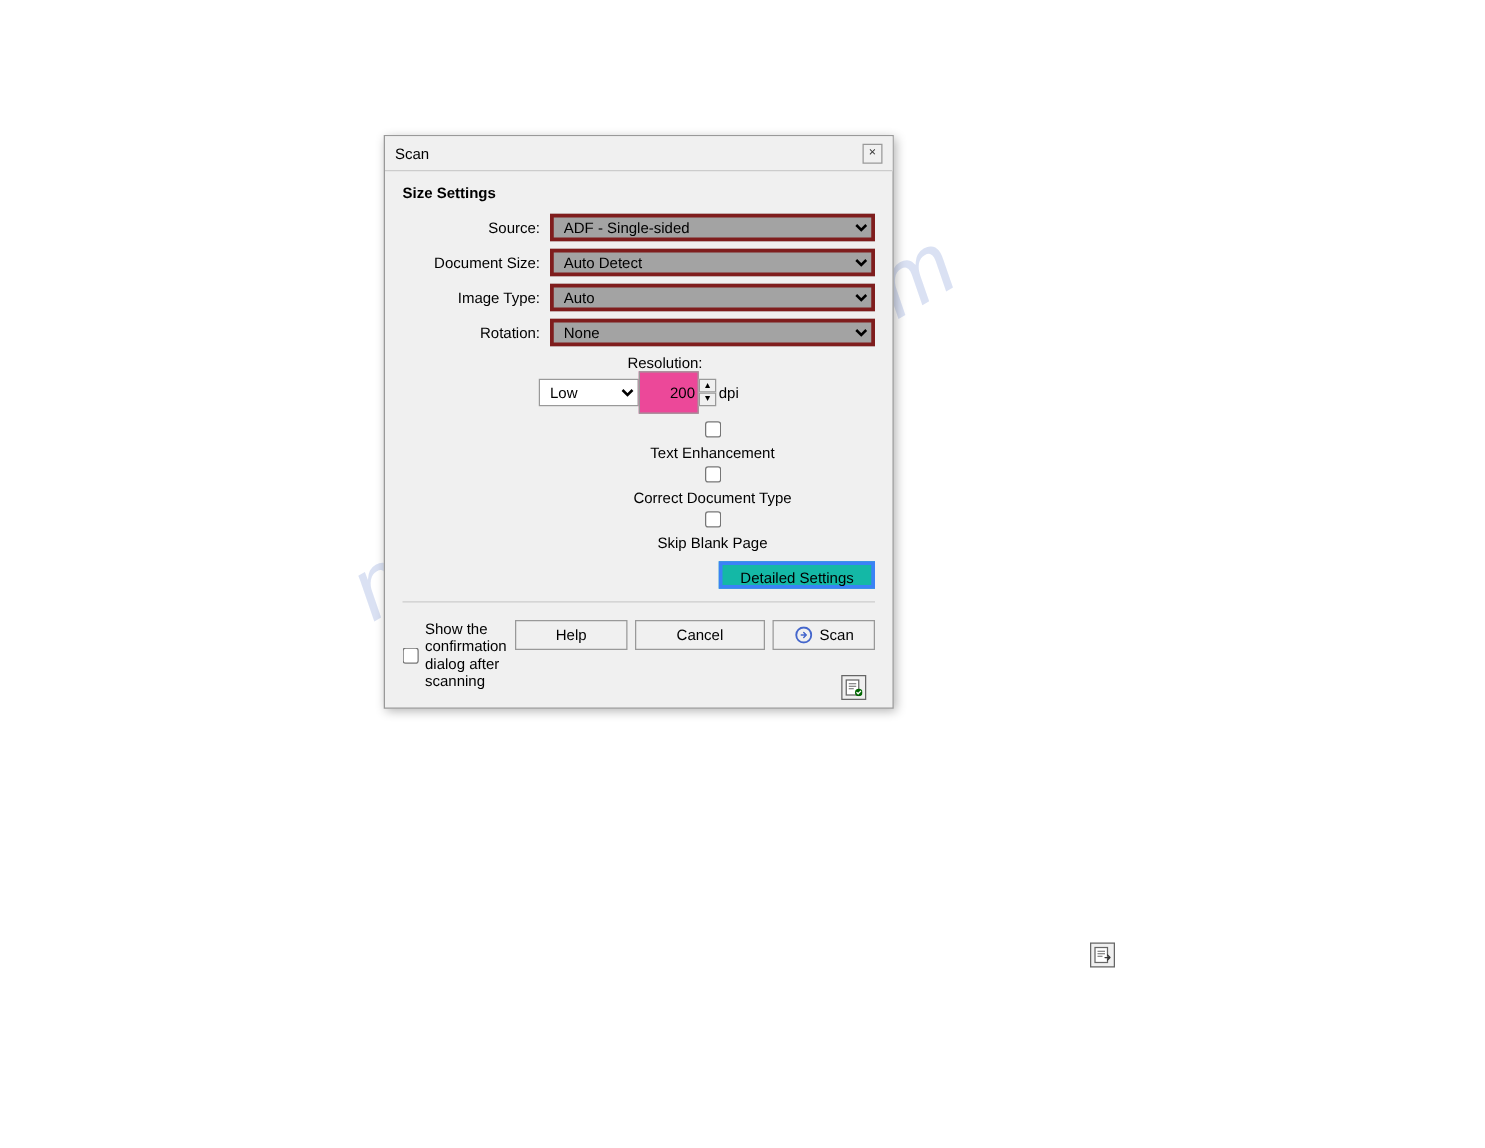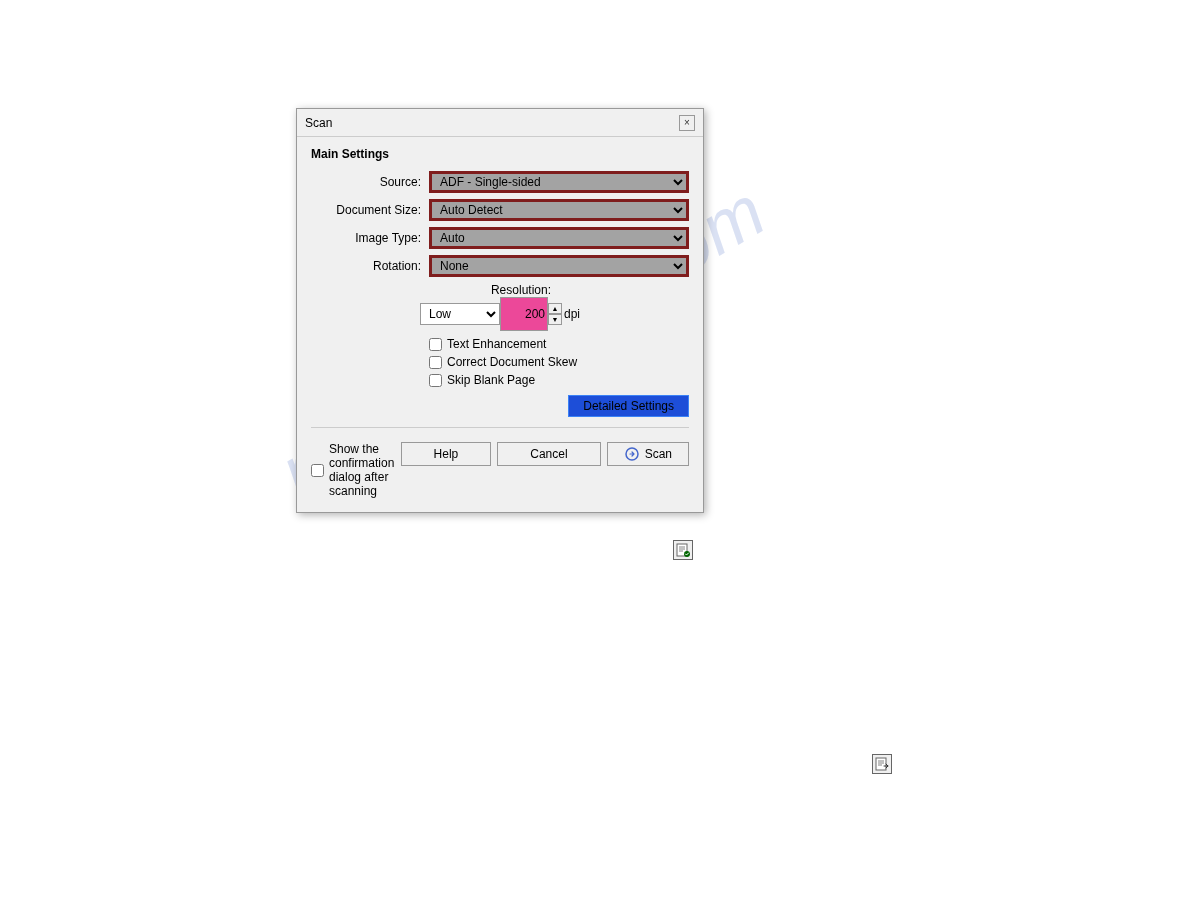--- a/index.html
+++ b/index.html
@@ -30,21 +30,21 @@
       font-family: Arial, sans-serif;
       pointer-events: none;
       white-space: nowrap;
       font-style: italic;
     }
 
     
     .dialog-container {
       position: absolute;
       top: 108px;
-      left: 296px;
+      left: 307px;
       width: 408px;
       background: #f0f0f0;
       border: 1px solid #999;
       box-shadow: 2px 2px 8px rgba(0,0,0,0.3);
     }
 
     
     .title-bar {
       background: #f0f0f0;
       border-bottom: 1px solid #ccc;
@@ -185,20 +185,21 @@
     .checkboxes-area {
       margin-left: 118px;
       margin-bottom: 8px;
     }
 
     .checkbox-row {
       display: flex;
       align-items: center;
       margin-bottom: 4px;
       gap: 5px;
+      flex-direction: column;
     }
 
     .checkbox-row input[type="checkbox"] {
       width: 13px;
       height: 13px;
       cursor: pointer;
     }
 
     .checkbox-label {
       font-size: 12px;
@@ -208,22 +209,22 @@
     
     .detailed-settings-area {
       display: flex;
       justify-content: flex-end;
       margin-bottom: 10px;
     }
 
     .detailed-settings-btn {
       padding: 3px 14px;
       font-size: 12px;
-      background: #1d4ed8;
-      border: 1px solid #3b82f6;
+      background: #14b8a6;
+      border: 3px solid #3b82f6;
       cursor: pointer;
       height: 22px;
     }
 
     
     .divider {
       border: none;
       border-top: 1px solid #ccc;
       margin-bottom: 10px;
     }
@@ -327,21 +328,21 @@
 
 <div class="dialog-container">
 
   <div class="title-bar">
     <span class="title-bar-title">Scan</span>
     <button class="close-btn">×</button>
   </div>
 
   <div class="dialog-content">
 
-    <div class="section-title">Main Settings</div>
+    <div class="section-title">Size Settings</div>
 
     <div class="form-row">
       <span class="form-label">Source:</span>
       <div class="form-control">
         <select>
           <option>ADF - Single-sided</option>
           <option>Flatbed</option>
           <option>ADF - Double-sided</option>
         </select>
       </div>
@@ -400,21 +401,21 @@
       </div>
     </div>
 
     <div class="checkboxes-area">
       <div class="checkbox-row">
         <input type="checkbox" style="">
         <span class="checkbox-label">Text Enhancement</span>
       </div>
       <div class="checkbox-row">
         <input type="checkbox" style="">
-        <span class="checkbox-label">Correct Document Skew</span>
+        <span class="checkbox-label">Correct Document Type</span>
       </div>
       <div class="checkbox-row">
         <input type="checkbox" style="">
         <span class="checkbox-label">Skip Blank Page</span>
       </div>
     </div>
 
     <div class="detailed-settings-area">
       <button class="detailed-settings-btn">Detailed Settings</button>
     </div>

